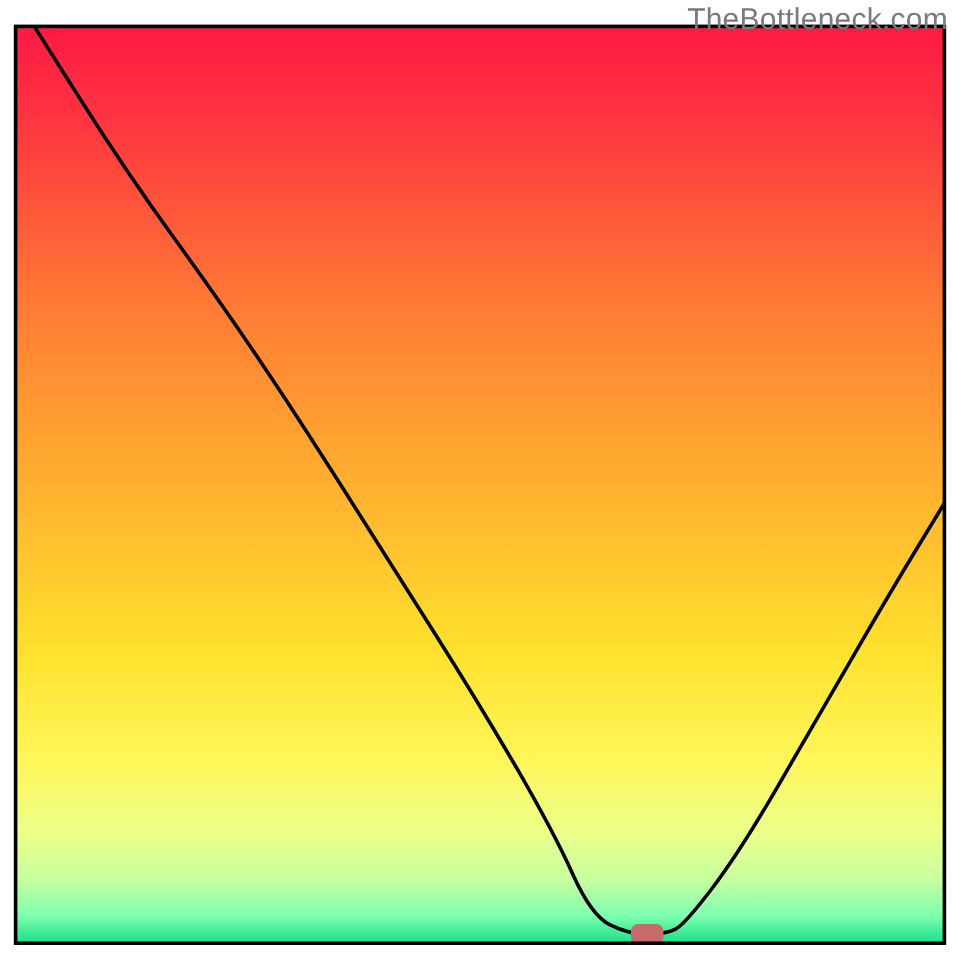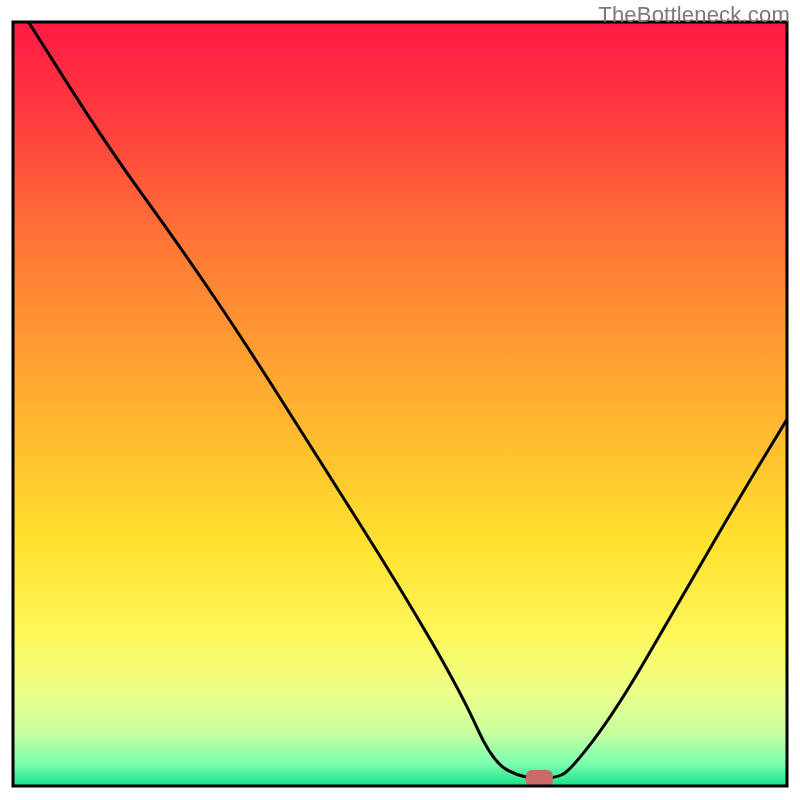--- a/index.html
+++ b/index.html
@@ -13,21 +13,21 @@
   .container {
     position: relative;
     width: 800px;
     height: 800px;
   }
   .watermark {
     position: absolute;
     top: 2px;
     right: 10px;
     color: #7a7a7a;
-    font-size: 22px;
+    font-size: 25px;
     font-weight: 400;
     z-index: 5;
     letter-spacing: 0.2px;
   }
   svg.plot {
     position: absolute;
     left: 0;
     top: 0;
   }
 </style>

